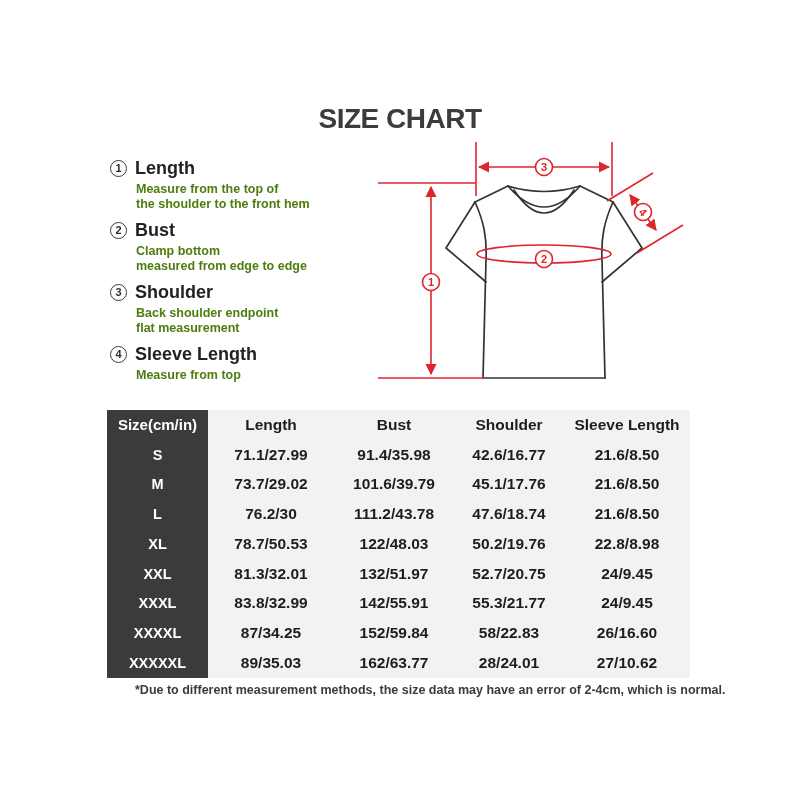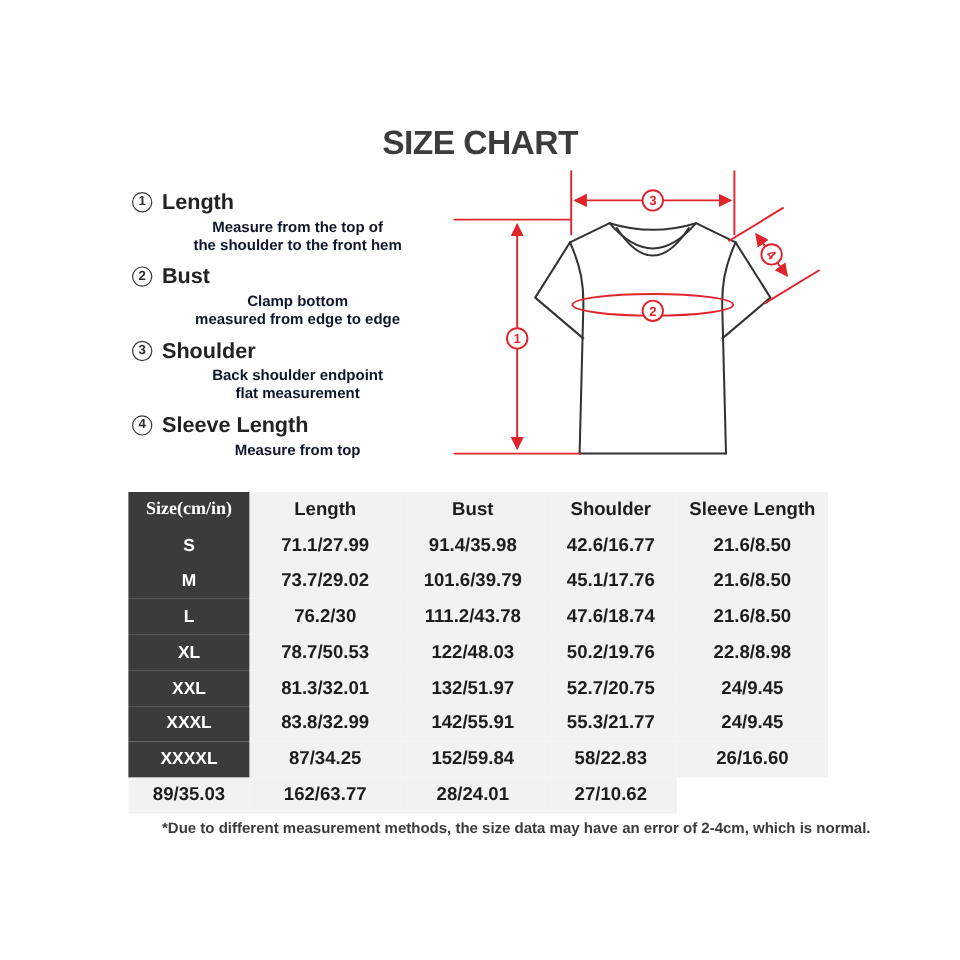--- a/index.html
+++ b/index.html
@@ -15,37 +15,37 @@
   .instructions { position:absolute; left:110px; top:157px; width:250px; }
   .instr-item { margin-bottom:8px; }
   .instr-head { display:flex; align-items:center; gap:8px; height:22px; }
   .circ {
     box-sizing:border-box; width:17px; height:17px; border:1.8px solid #3a3a3a;
     border-radius:50%; color:#2e2e2e; font-size:11px; font-weight:700;
     display:flex; align-items:center; justify-content:center; flex:0 0 auto;
   }
   .instr-title { font-size:18px; font-weight:700; color:#222222; }
   .instr-desc { margin:3px 0 0 26px; font-size:12.5px; font-weight:700;
-    color:#0f172a; line-height:14.5px;text-align:center; }
+    color:#4d7c0f; line-height:14.5px; }
   
   .diagram { position:absolute; left:370px; top:130px; width:320px; height:280px; }
   .diagram text { font-family:"Liberation Sans", sans-serif; font-weight:700;
     font-size:11px; text-anchor:middle; }
   
   .size-table {
     position:absolute; left:107px; top:410px;
     display:grid; grid-template-columns:101px 126px 120px 110px 126px;
     grid-auto-rows:29.78px;
   }
   .cell {
     display:flex; align-items:center; justify-content:center;
     background:#f2f2f2; color:#1d1d1d; font-weight:700; font-size:15.5px;
   }
   .cell.size-col { background:#3b3b3b; color:#ffffff; font-size:14.5px; }
-  .cell.corner { font-size:15px;font-family:Liberation Serif, serif; }
+  .cell.corner { font-size:15px; }
   .footnote {
     position:absolute; left:135px; top:683px; font-size:12.5px;
     font-weight:700; color:#3b3b3b;
   }
 </style>
 </head>
 <body>
 
 <div class="page">
 
@@ -191,20 +191,21 @@
     <div class="cell">142/55.91</div>
     <div class="cell">55.3/21.77</div>
     <div class="cell">24/9.45</div>
 
     <div class="cell size-col">XXXXL</div>
     <div class="cell">87/34.25</div>
     <div class="cell">152/59.84</div>
     <div class="cell">58/22.83</div>
     <div class="cell">26/16.60</div>
 
+    <div class="cell size-col">XXXXXL</div>
     <div class="cell">89/35.03</div>
     <div class="cell">162/63.77</div>
     <div class="cell">28/24.01</div>
     <div class="cell">27/10.62</div>
   </div>
 
   <div class="footnote">*Due to different measurement methods, the size data may have an error of 2-4cm, which is normal.</div>
 
 </div>
 

